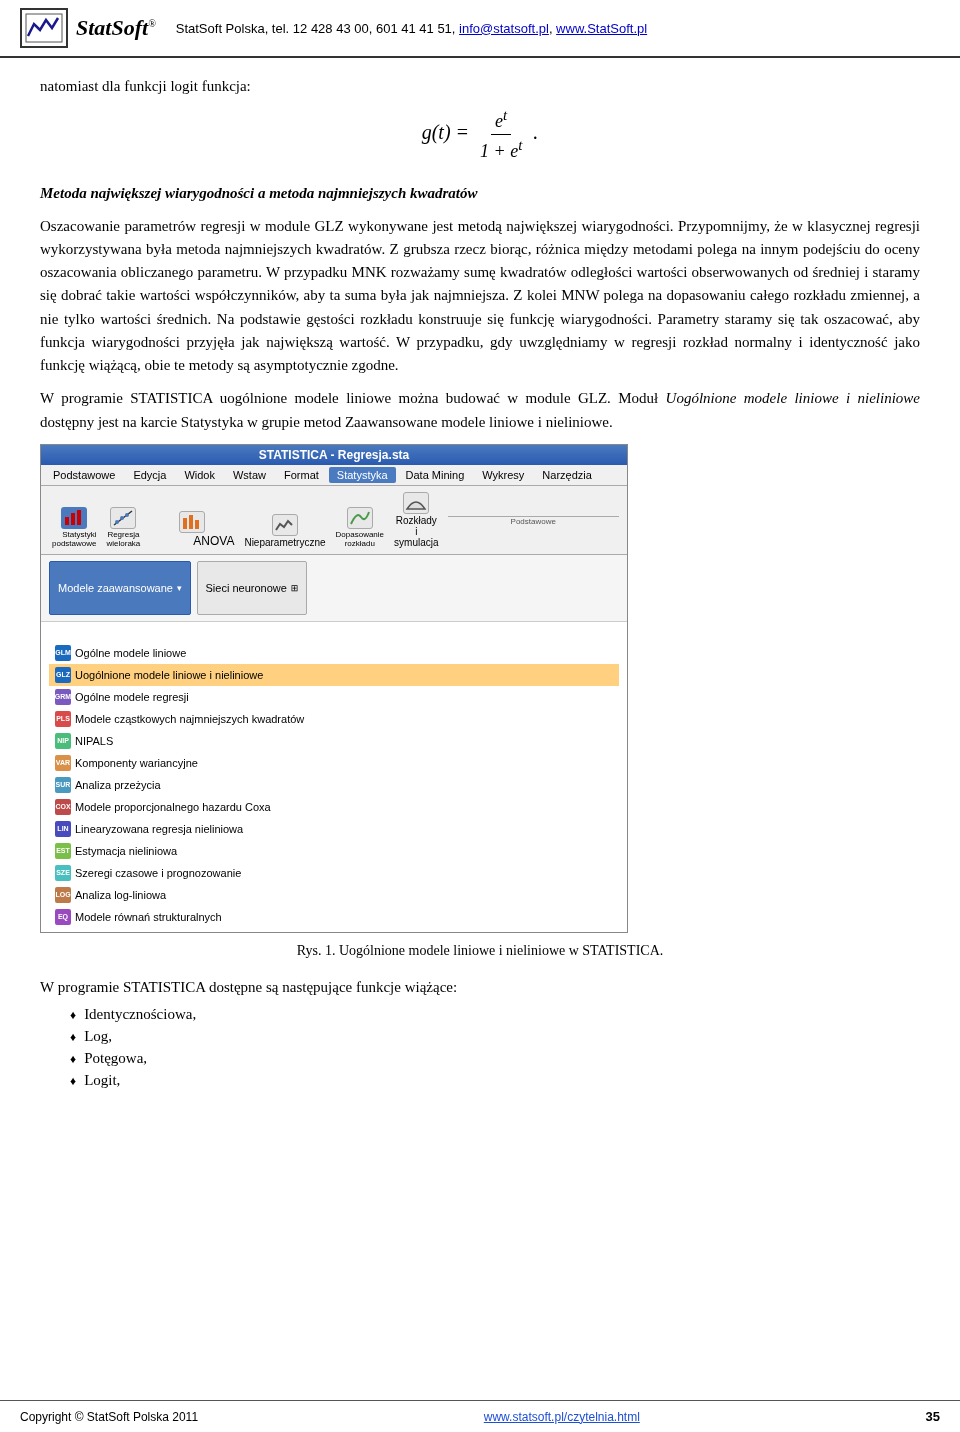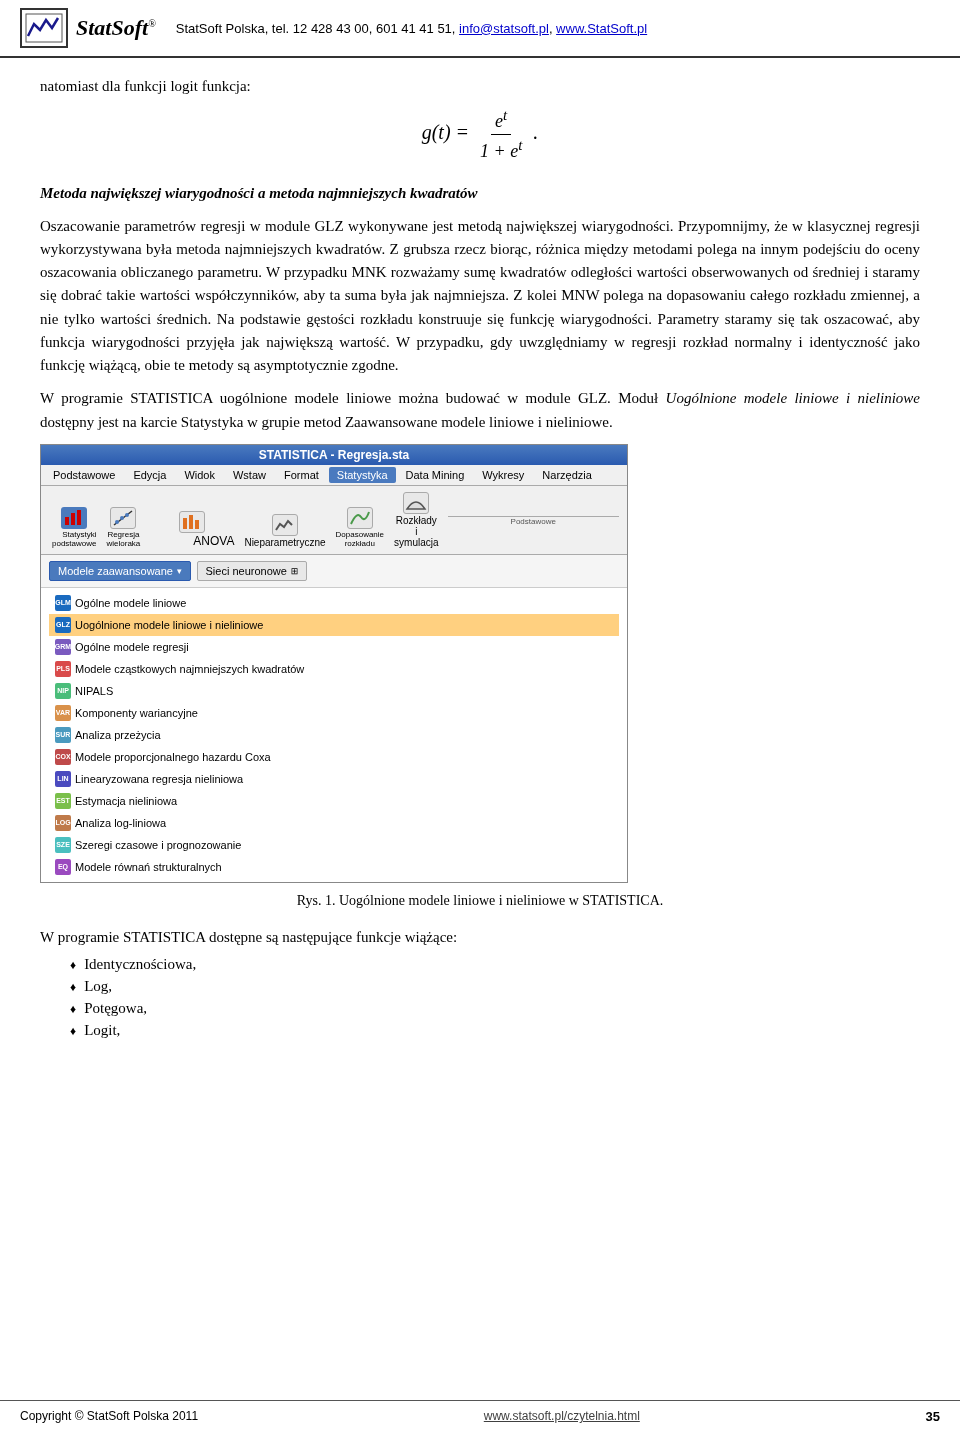--- a/index.html
+++ b/index.html
@@ -153,20 +153,21 @@
       background: #f0f0f0;
       border-bottom: 1px solid #aaa;
       display: flex;
       align-items: center;
       padding: 4px 8px;
       gap: 6px;
     }
     .stat-menu-list {
       list-style: none;
       padding: 0;
+      margin-top: 16px;
     }
     .stat-menu-list li {
       padding: 3px 6px;
       font-size: 11px;
       cursor: pointer;
       display: flex;
       align-items: center;
       gap: 4px;
     }
     .stat-menu-list li.highlighted {
@@ -233,25 +234,26 @@
     
     .footer {
       position: absolute;
       bottom: 0;
       left: 0;
       right: 0;
       padding: 8px 20px;
       border-top: 1px solid #555;
       display: flex;
       justify-content: space-between;
+      align-items: center;
       font-family: Arial, sans-serif;
       font-size: 12px;
     }
     .footer a {
-      color: #404040;
+      color: #1d4ed8;
       text-decoration: underline;
     }
     .footer .page-num {
       font-size: 13px;
       font-weight: bold;
     }
     .stat-ribbon-btn {
       display: flex;
       flex-direction: column;
       align-items: center;
@@ -391,21 +393,21 @@
         </div>
       </div>
       <div style="font-size:8px;text-align:center;color:#555;border-top:1px solid #aaa;width:100%;margin-top:2px;">Podstawowe</div>
     </div>
 
     <div style="padding:6px 8px;background:#f5f5f5;border-bottom:1px solid #ccc;display:flex;gap:6px;">
       <div style="background:#4a7abd;color:white;border:1px solid #2a5aaf;padding:3px 8px;font-size:11px;border-radius:2px;display:flex;align-items:center;gap:4px;">
         <span>Modele zaawansowane</span>
         <span style="font-size:9px;">▾</span>
       </div>
-      <div style="background:#e8e8e8;border:1px solid #aaa;padding:3px 8px;font-size:11px;border-radius:2px;display:flex;align-items:center;gap:4px;">
+      <div style="background:#e8e8e8;border:1px solid #aaa;padding:20px 8px;font-size:11px;border-radius:2px;display:flex;align-items:center;gap:4px;">
         <span>Sieci neuronowe</span>
         <span style="font-size:9px;">⊞</span>
       </div>
     </div>
 
     <div style="padding:4px 8px;background:#ffffff;">
       <ul class="stat-menu-list">
         <li>
           <span class="menu-icon glm" style="background:#1a6abf;font-size:7px;">GLM</span>
           <span>Ogólne modele liniowe</span>
@@ -440,26 +442,26 @@
         </li>
         <li>
           <span class="menu-icon lin" style="font-size:7px;">LIN</span>
           <span>Linearyzowana regresja nieliniowa</span>
         </li>
         <li>
           <span class="menu-icon est" style="font-size:7px;">EST</span>
           <span>Estymacja nieliniowa</span>
         </li>
         <li>
+          <span class="menu-icon szer" style="font-size:7px;">SZE</span>
+          <span>Szeregi czasowe i prognozowanie</span>
+        </li>
+        <li>
           <span class="menu-icon log" style="font-size:7px;">LOG</span>
           <span>Analiza log-liniowa</span>
-        </li>
-        <li>
-          <span class="menu-icon szer" style="font-size:7px;">SZE</span>
-          <span>Szeregi czasowe i prognozowanie</span>
         </li>
         <li>
           <span class="menu-icon eq" style="font-size:7px;">EQ</span>
           <span>Modele równań strukturalnych</span>
         </li>
       </ul>
     </div>
   </div>
 
   <p class="figure-caption">Rys. 1. Uogólnione modele liniowe i nieliniowe w STATISTICA.</p>

